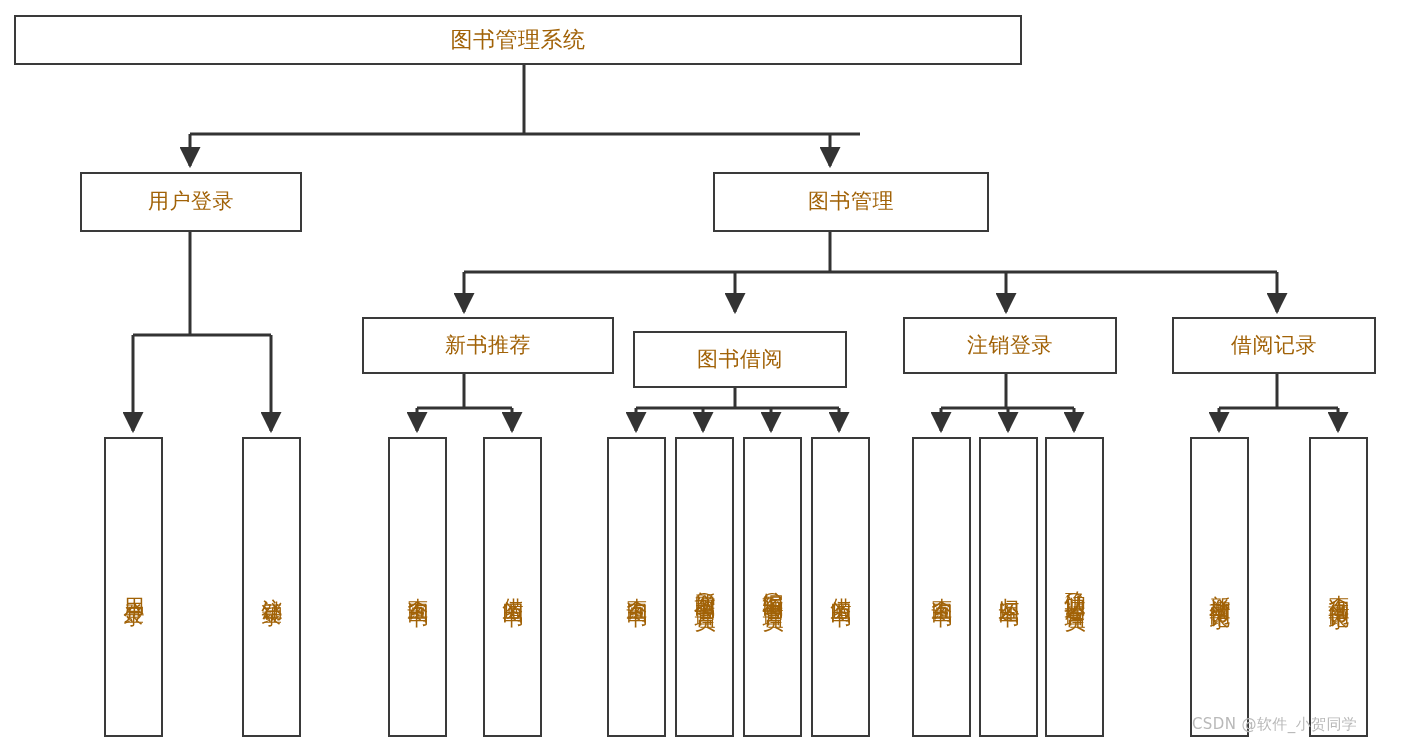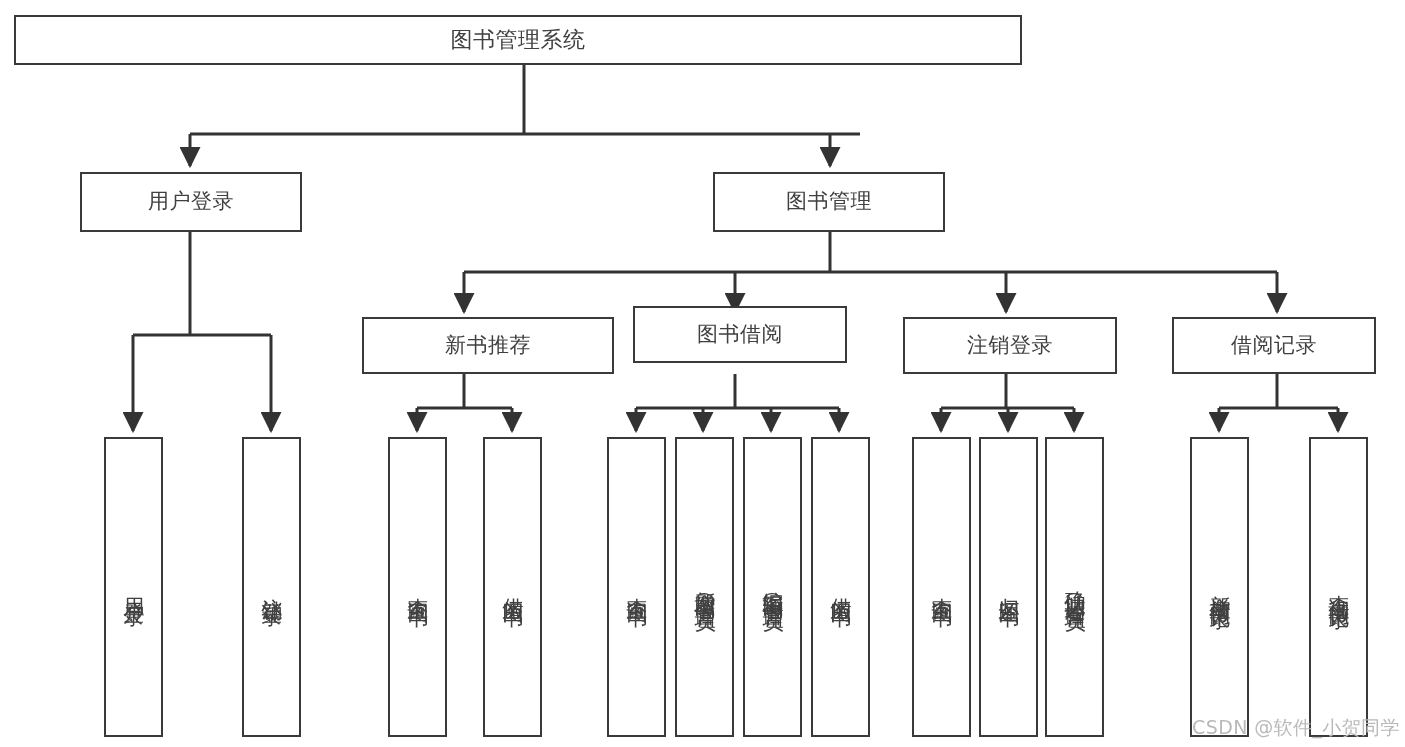--- a/index.html
+++ b/index.html
@@ -33,21 +33,21 @@
     border: 2px solid #3a3a3a;
     display: flex;
     align-items: center;
     justify-content: center;
     text-align: center;
   }
   .node-label {
     display: block;
     line-height: 1.12;
     letter-spacing: 0.5px;
-    color: #404040;
+    color: #a16207;
     white-space: pre;
   }
   
   .node.horiz .node-label {
     writing-mode: horizontal-tb;
     font-size: 21px;
   }
   .node.root .node-label {
     font-size: 22px;
   }
@@ -60,21 +60,21 @@
   .node.vert .node-label {
     writing-mode: vertical-rl;
     text-orientation: upright;
     font-size: 21px;
     line-height: 1.0;
     letter-spacing: 3px;
     max-height: 100%;
   }
   .watermark {
     position: absolute;
-    font-size: 19px;
+    font-size: 15px;
     color: #b9b9b9;
     white-space: nowrap;
     letter-spacing: 0.4px;
     pointer-events: none;
   }
 </style>
 </head>
 <body>
 
 <div id="diagram-canvas">
@@ -130,28 +130,28 @@
     </g>
   </svg>
 
   <div class="node horiz root" style="left:14px; top:15px; width:1008px; height:50px;">
     <span class="node-label">图书管理系统</span>
   </div>
 
   <div class="node horiz" style="left:80px; top:172px; width:222px; height:60px;">
     <span class="node-label">用户登录</span>
   </div>
-  <div class="node horiz" style="left:713px; top:172px; width:232px; height:60px;font-family:Liberation Serif, serif;">
+  <div class="node horiz" style="left:713px; top:172px; width:276px; height:60px;font-family:Liberation Serif, serif;">
     <span class="node-label">图书管理</span>
   </div>
 
   <div class="node horiz" style="left:362px; top:317px; width:252px; height:57px;">
     <span class="node-label">新书推荐</span>
   </div>
-  <div class="node horiz" style="left:633px; top:306px; width:214px; height:57px;justify-content:center;">
+  <div class="node horiz" style="left:633px; top:331px; width:214px; height:57px;justify-content:center;">
     <span class="node-label">图书借阅</span>
   </div>
   <div class="node horiz" style="left:903px; top:317px; width:214px; height:57px;">
     <span class="node-label">注销登录</span>
   </div>
   <div class="node horiz" style="left:1172px; top:317px; width:204px; height:57px;">
     <span class="node-label">借阅记录</span>
   </div>
 
   <div class="node vert" style="left:104px; top:437px; width:59px; height:300px;">

